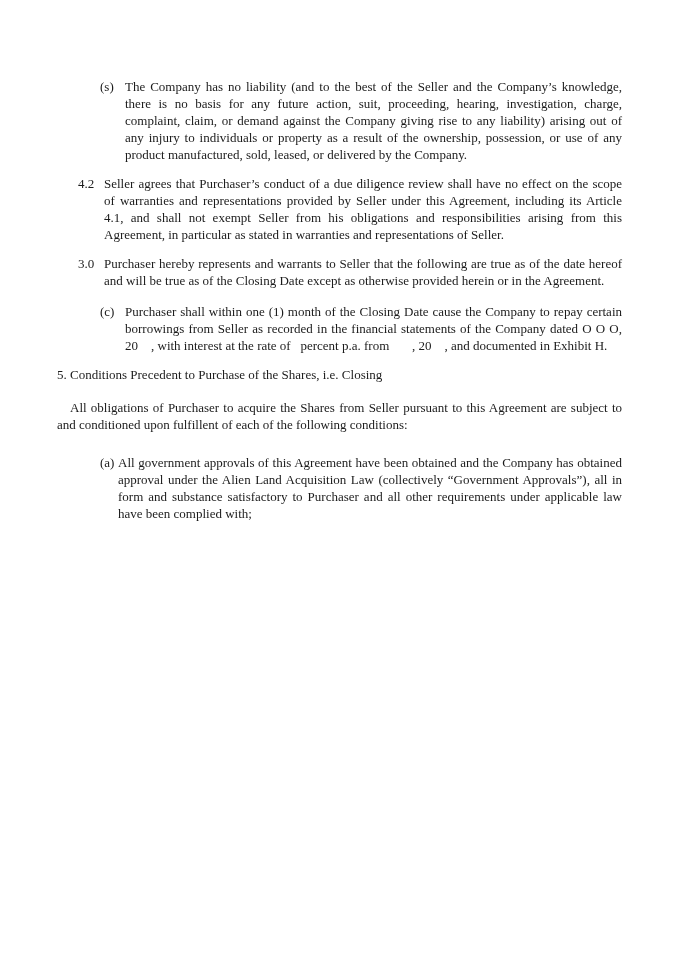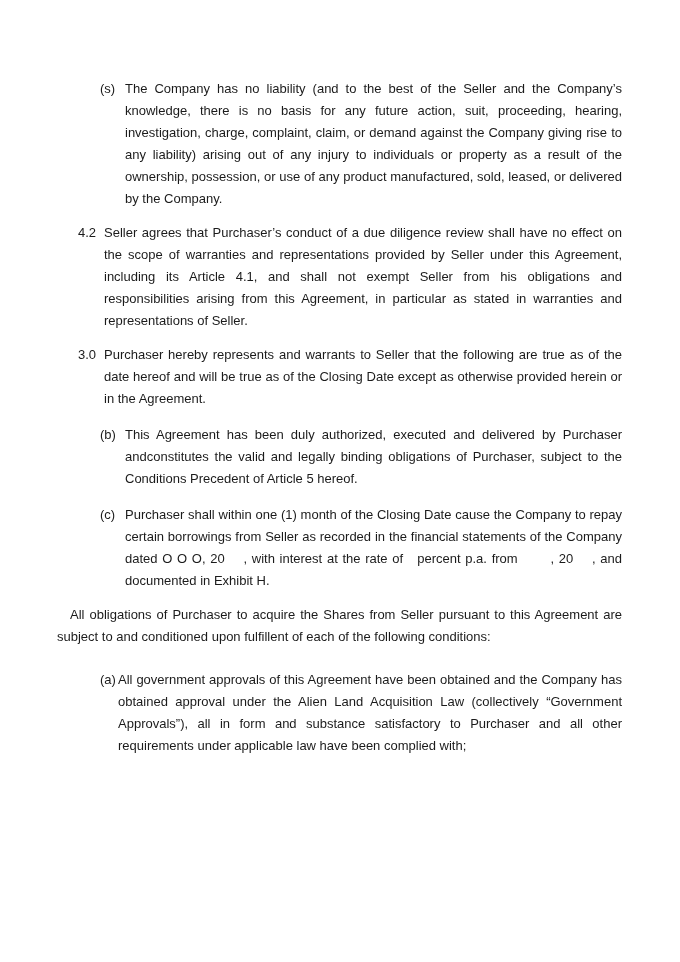--- a/index.html
+++ b/index.html
@@ -7,23 +7,23 @@
     padding: 0;
     background: #ffffff;
   }
   .page {
     position: relative;
     width: 680px;
     height: 962px;
     box-sizing: border-box;
     padding: 78px 58px 0 57px;
     background: #ffffff;
-    font-family: Liberation Sans, sans-serif;
+    font-family: Liberation Serif, serif;
     font-size: 13px;
-    line-height: 22px;
+    line-height: 17px;
     color: #1b1b1b;
     overflow: hidden;
   }
   .para {
     margin: 0 0 12px 0;
     text-align: justify;
   }
   
   .hang1 { padding-left: 47px; text-indent: -26px; }  
   .hang2 { padding-left: 68px; text-indent: -25px; }  
@@ -54,22 +54,22 @@
 
 <main class="page">
 
   <p class="para hang2"><span class="marker m2">(s)</span><span class="txt">The Company has no liability (and to the best of the Seller and the Company’s knowledge, there is no basis for any future action, suit, proceeding, hearing, investigation, charge, complaint, claim, or demand against the Company giving rise to any liability) arising out of any injury to individuals or property as a result of the ownership, possession, or use of any product manufactured, sold, leased, or delivered by the Company.</span></p>
 
   <p class="para hang1"><span class="marker m1">4.2</span><span class="txt">Seller agrees that Purchaser’s conduct of a due diligence review shall have no effect on the scope of warranties and representations provided by Seller under this Agreement, including its Article 4.1, and shall not exempt Seller from his obligations and responsibilities arising from this Agreement, in particular as stated in warranties and representations of Seller.</span></p>
 
   <p class="para hang1 mb14"><span class="marker m1">3.0</span><span class="txt">Purchaser hereby represents and warrants to Seller that the following are true as of the date hereof and will be true as of the Closing Date except as otherwise provided herein or in the Agreement.</span></p>
 
 
-  <p class="para hang2 mb14"><span class="marker m2">(b)</span><span class="txt">This Agreement has been duly authorized, executed and delivered by Purchaser andconstitutes the valid and legally binding obligations of Purchaser, subject to the Conditions Precedent of Article 5 hereof.</span></p>
 
   <p class="para hang2"><span class="marker m2">(c)</span><span class="txt">Purchaser shall within one (1) month of the Closing Date cause the Company to repay certain borrowings from Seller as recorded in the financial statements of the Company dated O O O, 20&nbsp;&nbsp;&nbsp;&nbsp;, with interest at the rate of &nbsp;&nbsp;percent p.a. from &nbsp;&nbsp;&nbsp;&nbsp;&nbsp;&nbsp;, 20&nbsp;&nbsp;&nbsp;&nbsp;, and documented in Exhibit H.</span></p>
 
+  <p class="para heading"><span class="marker mH">5.</span><span class="txt">Conditions Precedent to Purchase of the Shares, i.e. Closing</span></p>
 
   <p class="para intro"><span class="txt">All obligations of Purchaser to acquire the Shares from Seller pursuant to this Agreement are subject to and conditioned upon fulfillent of each of the following conditions:</span></p>
 
   <p class="para hang3"><span class="marker m3">(a)</span><span class="txt">All government approvals of this Agreement have been obtained and the Company has obtained approval under the Alien Land Acquisition Law (collectively “Government Approvals”), all in form and substance satisfactory to Purchaser and all other requirements under applicable law have been complied with;</span></p>
 
 </main>
 
 </body></html>

